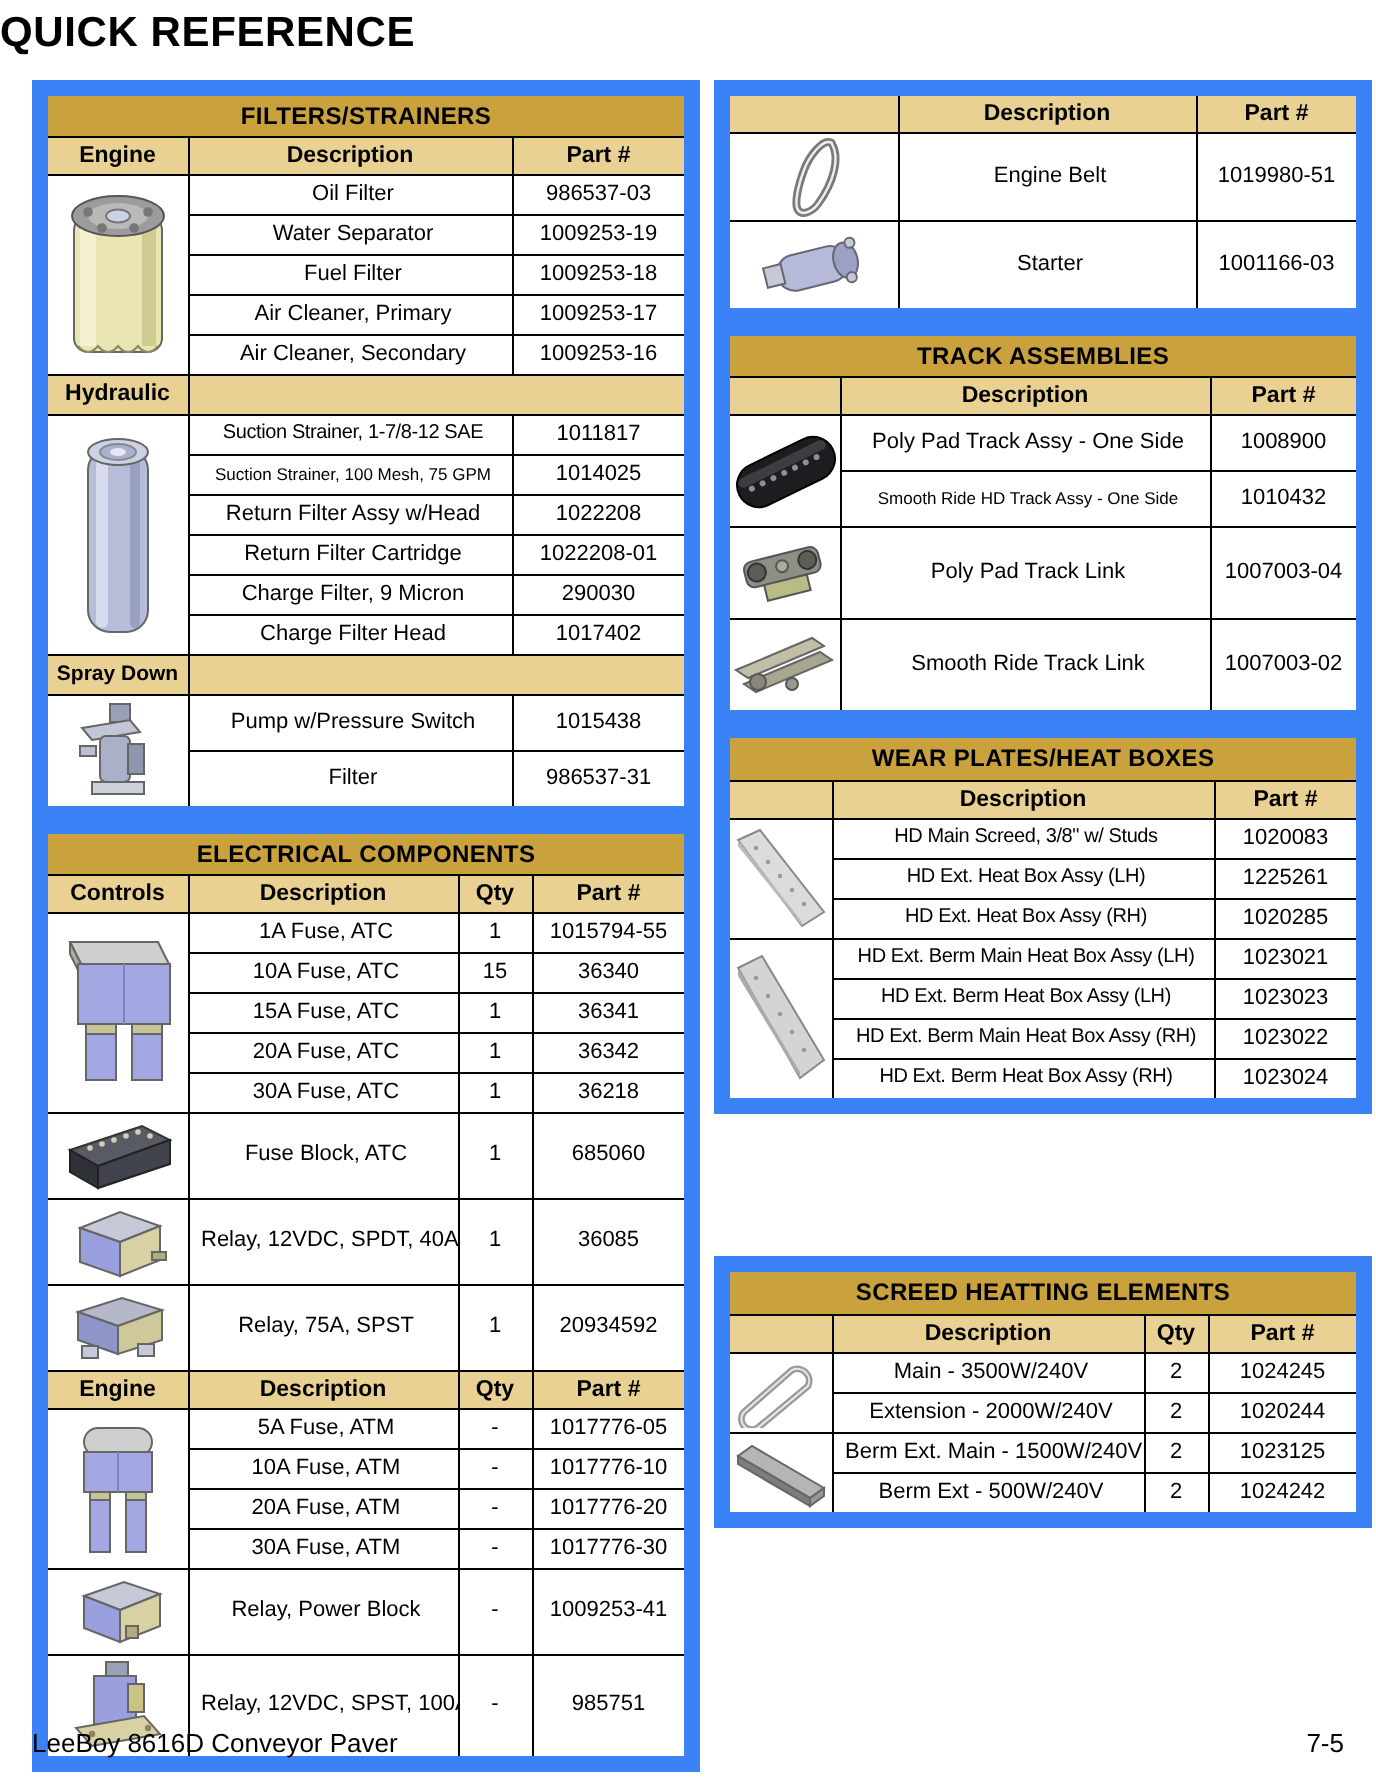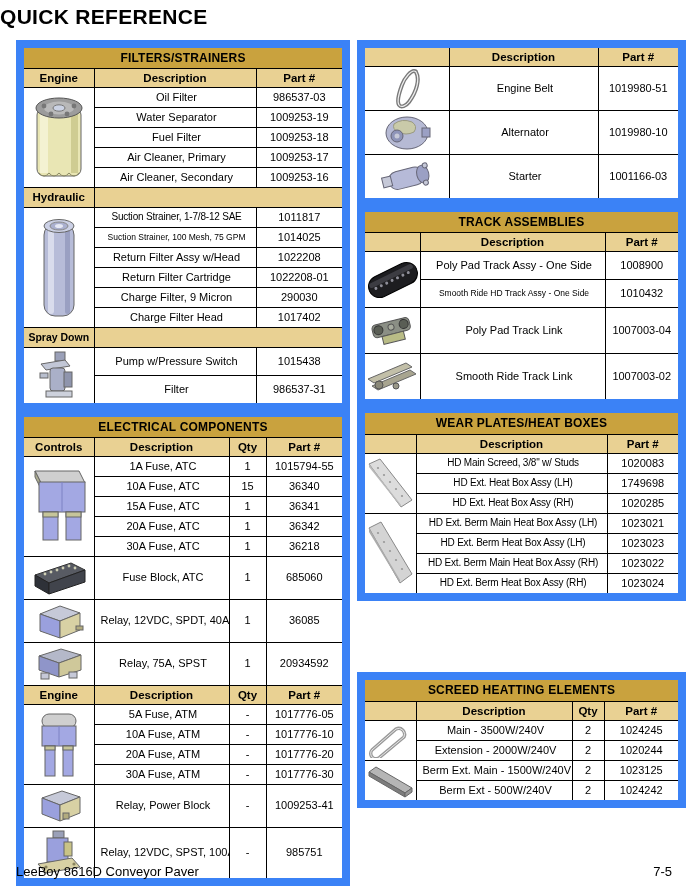--- a/index.html
+++ b/index.html
@@ -349,33 +349,20 @@
         <svg width="42" height="40" viewBox="0 0 42 40">
           <path d="M30 3 C34 10 31 22 23 33 C20 37 15 39 13 36 C11 33 13 24 16 16 C19 8 25 2 28 2 C29 2 30 2 30 3 Z" fill="none" stroke="#7a7a7a" stroke-width="4"></path>
           <path d="M30 3 C34 10 31 22 23 33 C20 37 15 39 13 36 C11 33 13 24 16 16 C19 8 25 2 28 2 C29 2 30 2 30 3 Z" fill="none" stroke="#efefef" stroke-width="1.2"></path>
         </svg>
       </td>
       <td class="desc">Engine Belt</td>
       <td>1019980-51</td>
     </tr>
     <tr class="h41">
       <td class="img">
-        <svg width="50" height="38" viewBox="0 0 50 38">
-          <ellipse cx="25" cy="19" rx="21" ry="16" fill="#b6bad4" stroke="#667"></ellipse>
-          <path d="M12 10 Q20 4 30 8 Q36 12 32 18 Q24 22 16 18 Q10 15 12 10 Z" fill="#c9caa9" stroke="#9a9a80"></path>
-          <circle cx="15" cy="22" r="6" fill="#8e94b8" stroke="#667"></circle>
-          <circle cx="15" cy="22" r="2.5" fill="#c6c9d8"></circle>
-          <rect x="40" y="14" width="8" height="9" fill="#9ba0c4" stroke="#667"></rect>
-        </svg>
-      </td>
-      <td class="desc">Alternator</td>
-      <td>1019980-10</td>
-    </tr>
-    <tr class="h41">
-      <td class="img">
         <svg width="54" height="38" viewBox="0 0 54 38">
           <g transform="rotate(-14 27 19)">
             <rect x="8" y="11" width="36" height="18" rx="9" fill="#b6bad8" stroke="#667"></rect>
             <ellipse cx="43" cy="20" rx="6" ry="9" fill="#9ba0c4" stroke="#667"></ellipse>
             <rect x="2" y="14" width="9" height="10" fill="#c6c9d8" stroke="#667"></rect>
             <circle cx="47" cy="12" r="2.5" fill="#c6c9d8" stroke="#667"></circle>
             <circle cx="44" cy="29" r="2.5" fill="#c6c9d8" stroke="#667"></circle>
           </g>
         </svg>
       </td>
@@ -482,21 +469,21 @@
                 <circle cx="30" cy="31" r="1.1"></circle>
                 <circle cx="36" cy="38" r="1.1"></circle>
               </g>
         </svg>
       </td>
       <td class="desc cond">HD Main Screed, 3/8" w/ Studs</td>
       <td>1020083</td>
     </tr>
     <tr class="h19">
           <td class="desc cond">HD Ext. Heat Box Assy (LH)</td>
-          <td>1749698</td>
+          <td>1225261</td>
         </tr>
     <tr class="h19">
           <td class="desc cond">HD Ext. Heat Box Assy (RH)</td>
           <td>1020285</td>
         </tr>
     <tr class="h19">
       <td class="img" rowspan="4">
         <svg width="48" height="68" viewBox="0 0 48 68">
           <path d="M3 8 L15 2 L46 54 L34 63 Z" fill="#d4d4d4" stroke="#888"></path>
           <path d="M3 8 L34 60 L34 63 L3 12 Z" fill="#ababab"></path>

